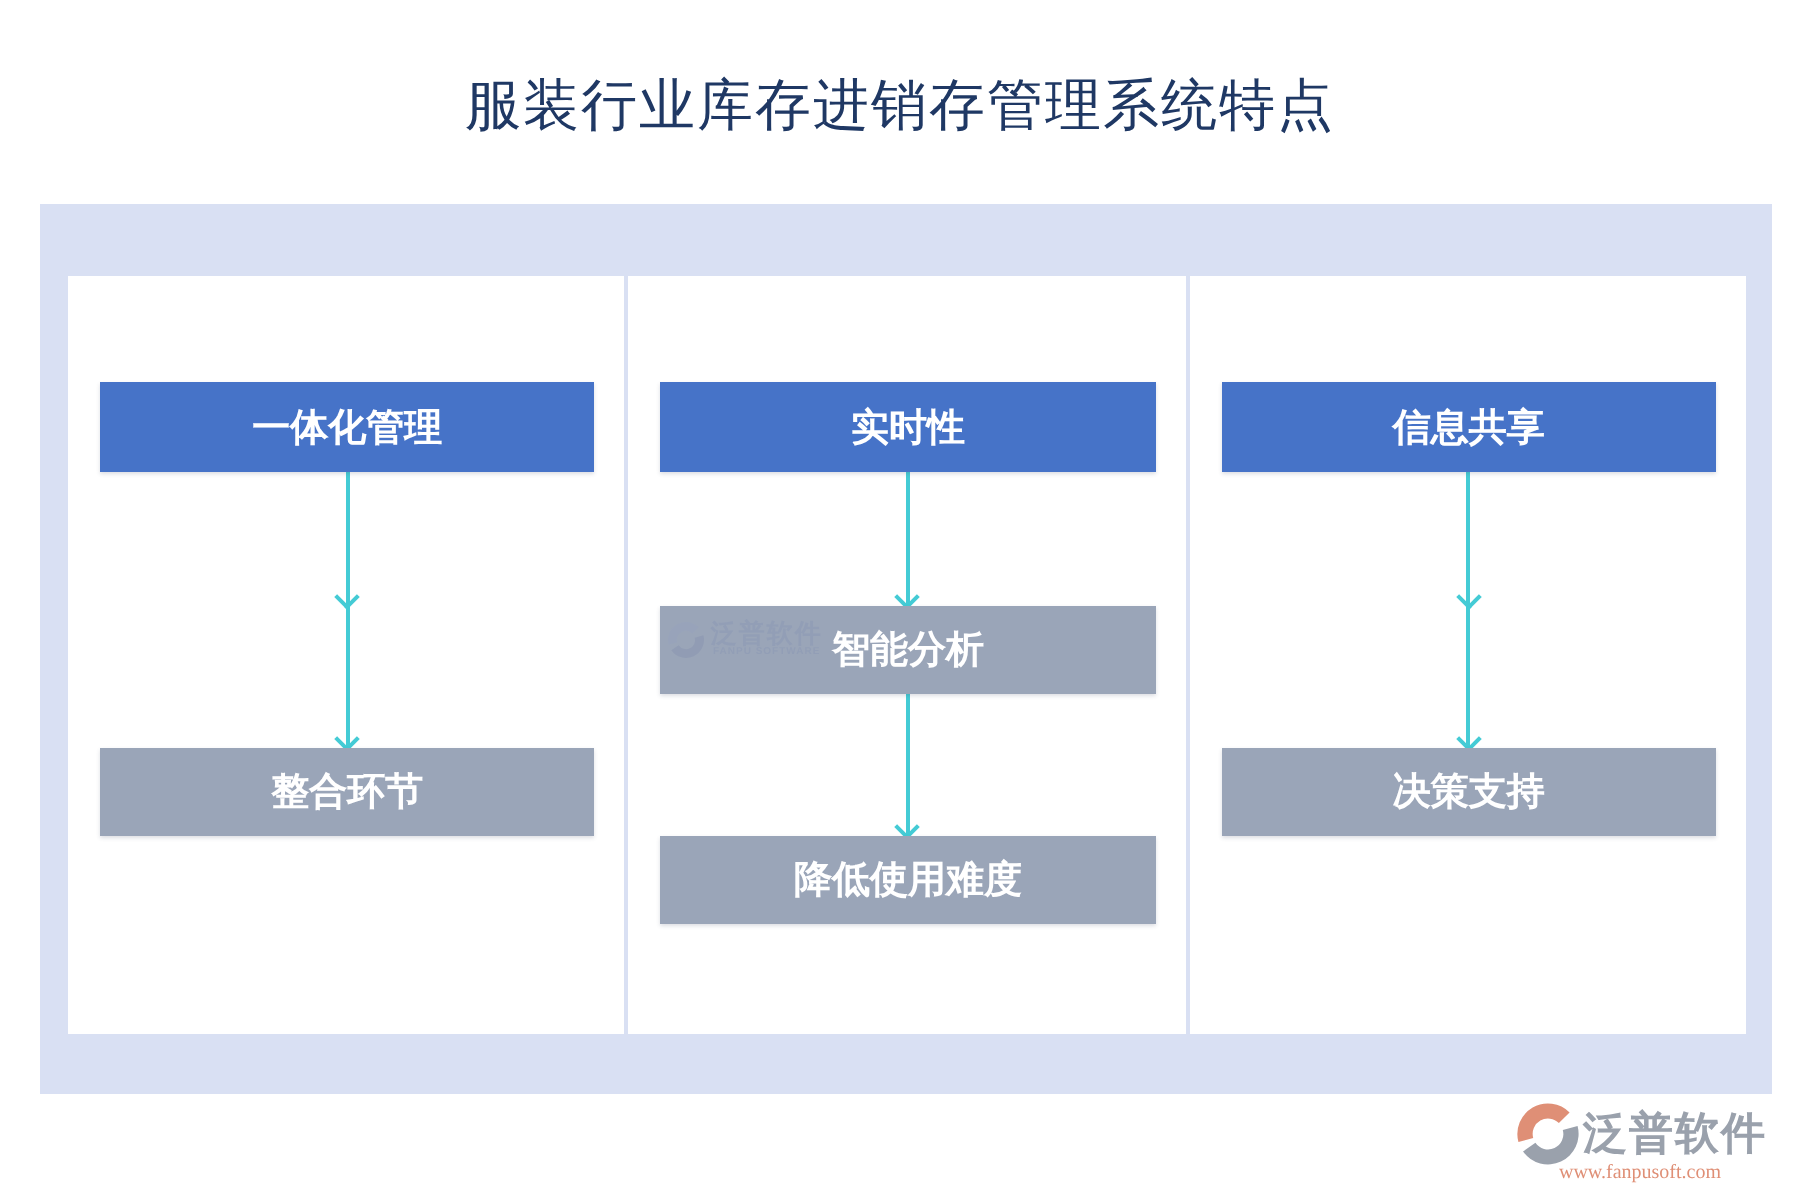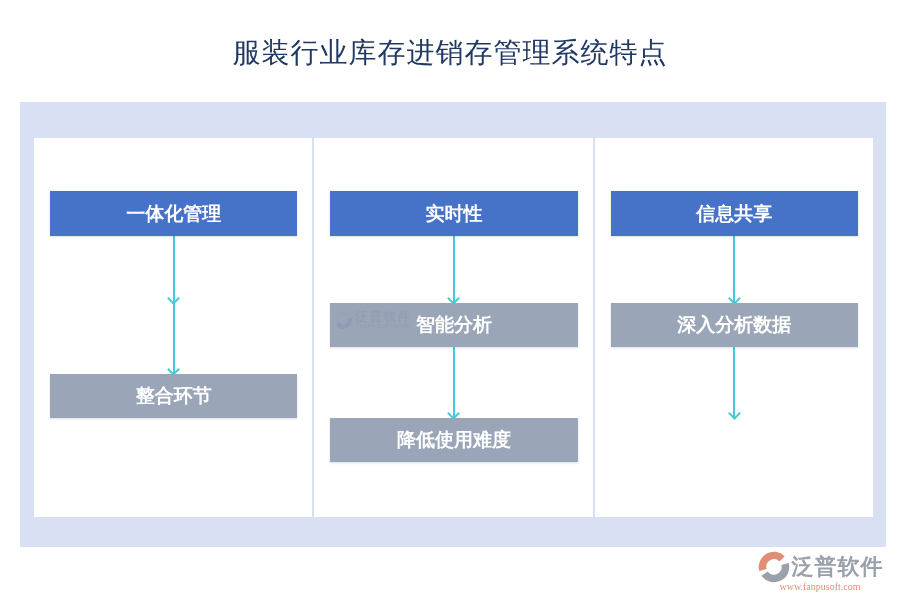--- a/index.html
+++ b/index.html
@@ -143,26 +143,26 @@
   </div>
 
   <div class="col">
     <div class="box header">
       <span class="label">信息共享</span>
     </div>
     <div class="arrow">
       <div class="shaft"></div>
       <div class="head"></div>
     </div>
-    <div class="box item">
-      <span class="label">深入分析数据</span>
-    </div>
     <div class="arrow a2">
       <div class="shaft"></div>
       <div class="head"></div>
+    </div>
+    <div class="box item">
+      <span class="label">决策支持</span>
     </div>
   </div>
 
 
 </div>
 
 <div class="footer">
   <div class="f-top">
     <svg width="34" height="34" viewBox="0 0 40 40">
       <path d="M2.6,24.7 A18,18 0 0 1 32.7,7.3 L26.4,13.6 A9,9 0 0 0 11.3,22.3 Z" style="fill:var(--logo-salmon)"></path>

